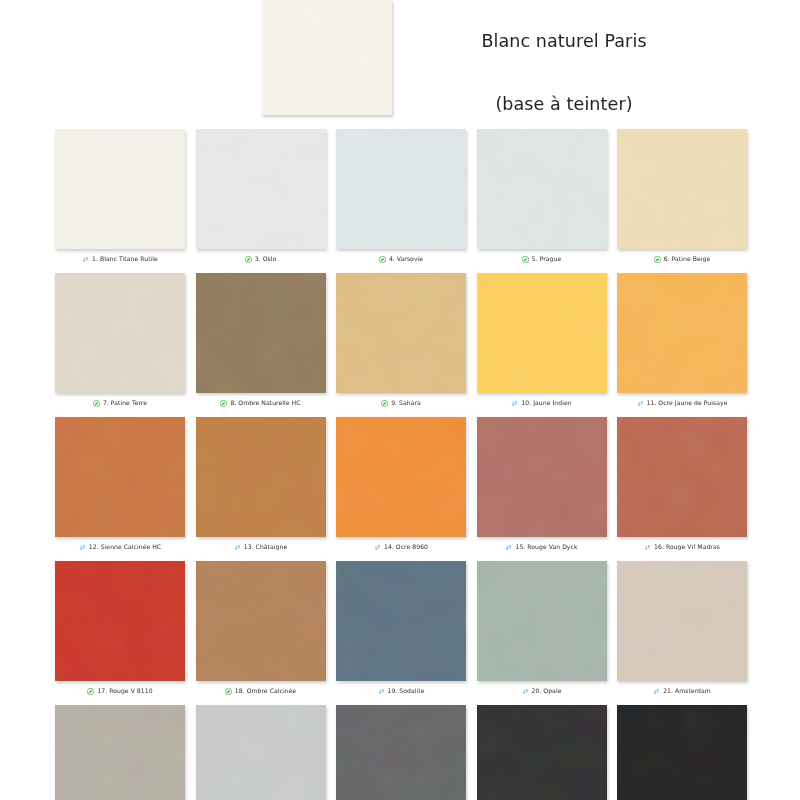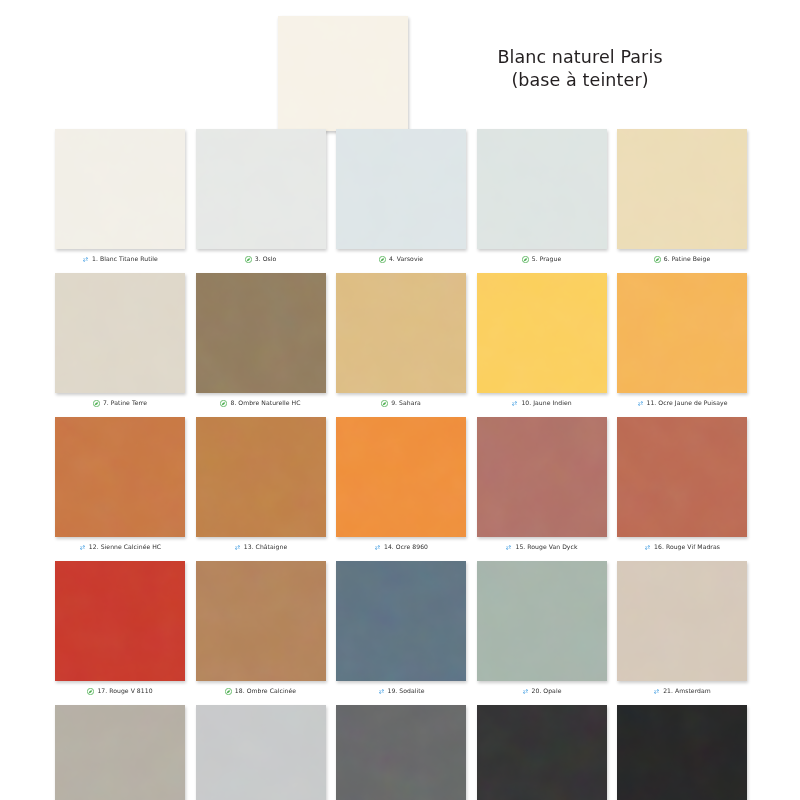--- a/index.html
+++ b/index.html
@@ -10,21 +10,21 @@
     font-family:"DejaVu Sans","Liberation Sans",sans-serif;
     color:#231f20;
     overflow:hidden;
     position:relative;
   }
 
   
   .header{
     display:flex;
     align-items:flex-start;
-    padding:16px;
+    padding:0;
     height:122px;
   }
   .header-swatch-wrap{
     margin-left:262px;
     width:130px;
     height:115px;
     position:relative;
   }
   .header-swatch{
     width:130px;height:115px;
@@ -34,21 +34,21 @@
   .header-title{
     margin-left:42px;
     margin-top:30px;
     font-size:17.5px;
     line-height:1.32;
     text-align:center;
     letter-spacing:.1px;
     color:#231f20;
     width:260px;
   }
-  .header-title .l2{display:block;}
+  .header-title .l2{display:block;margin-top:40px;}
 
   
   .grid{
     position:absolute;
     left:55px;
     top:129px;
     width:692px;
   }
   .row{
     display:flex;

